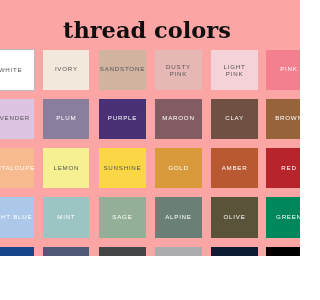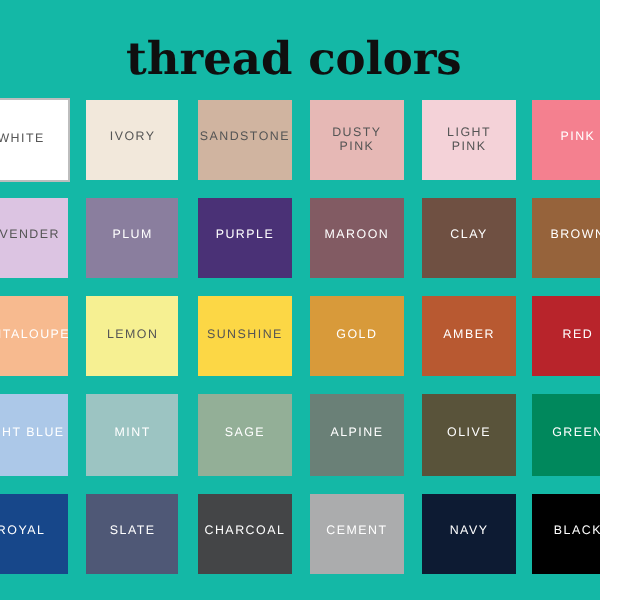--- a/index.html
+++ b/index.html
@@ -1,18 +1,18 @@
 <!DOCTYPE html>
 <html><head>
 <meta charset="utf-8">
 <style>
   html,body{margin:0;padding:0;}
   body{width:300px;height:300px;overflow:hidden;background:#ffffff;
        font-family:"Liberation Sans",sans-serif;}
-  .page{position:relative;width:300px;height:300px;overflow:hidden;background:#14b8a6;}
+  .page{position:relative;width:300px;height:256px;overflow:hidden;background:#fca5a5;}
   h1{margin:0;padding:0;font-weight:700;}
   .title{position:absolute;left:63px;top:18.7px;
          font-family:"DejaVu Serif",serif;font-weight:700;font-size:22.5px;
          line-height:22px;color:#0f0f0f;white-space:nowrap;transform:translateZ(0);}
   .grid{position:absolute;left:0;top:0;width:300px;height:300px;}
   .sw{position:absolute;width:46.3px;height:40.2px;display:flex;
       align-items:center;justify-content:center;text-align:center;box-sizing:border-box;}
   .sw-label{font-size:6.2px;letter-spacing:0.75px;line-height:7.6px;
             font-family:"Liberation Sans",sans-serif;white-space:pre-line;display:block;
             position:relative;top:-0.9px;transform:translateZ(0);}

